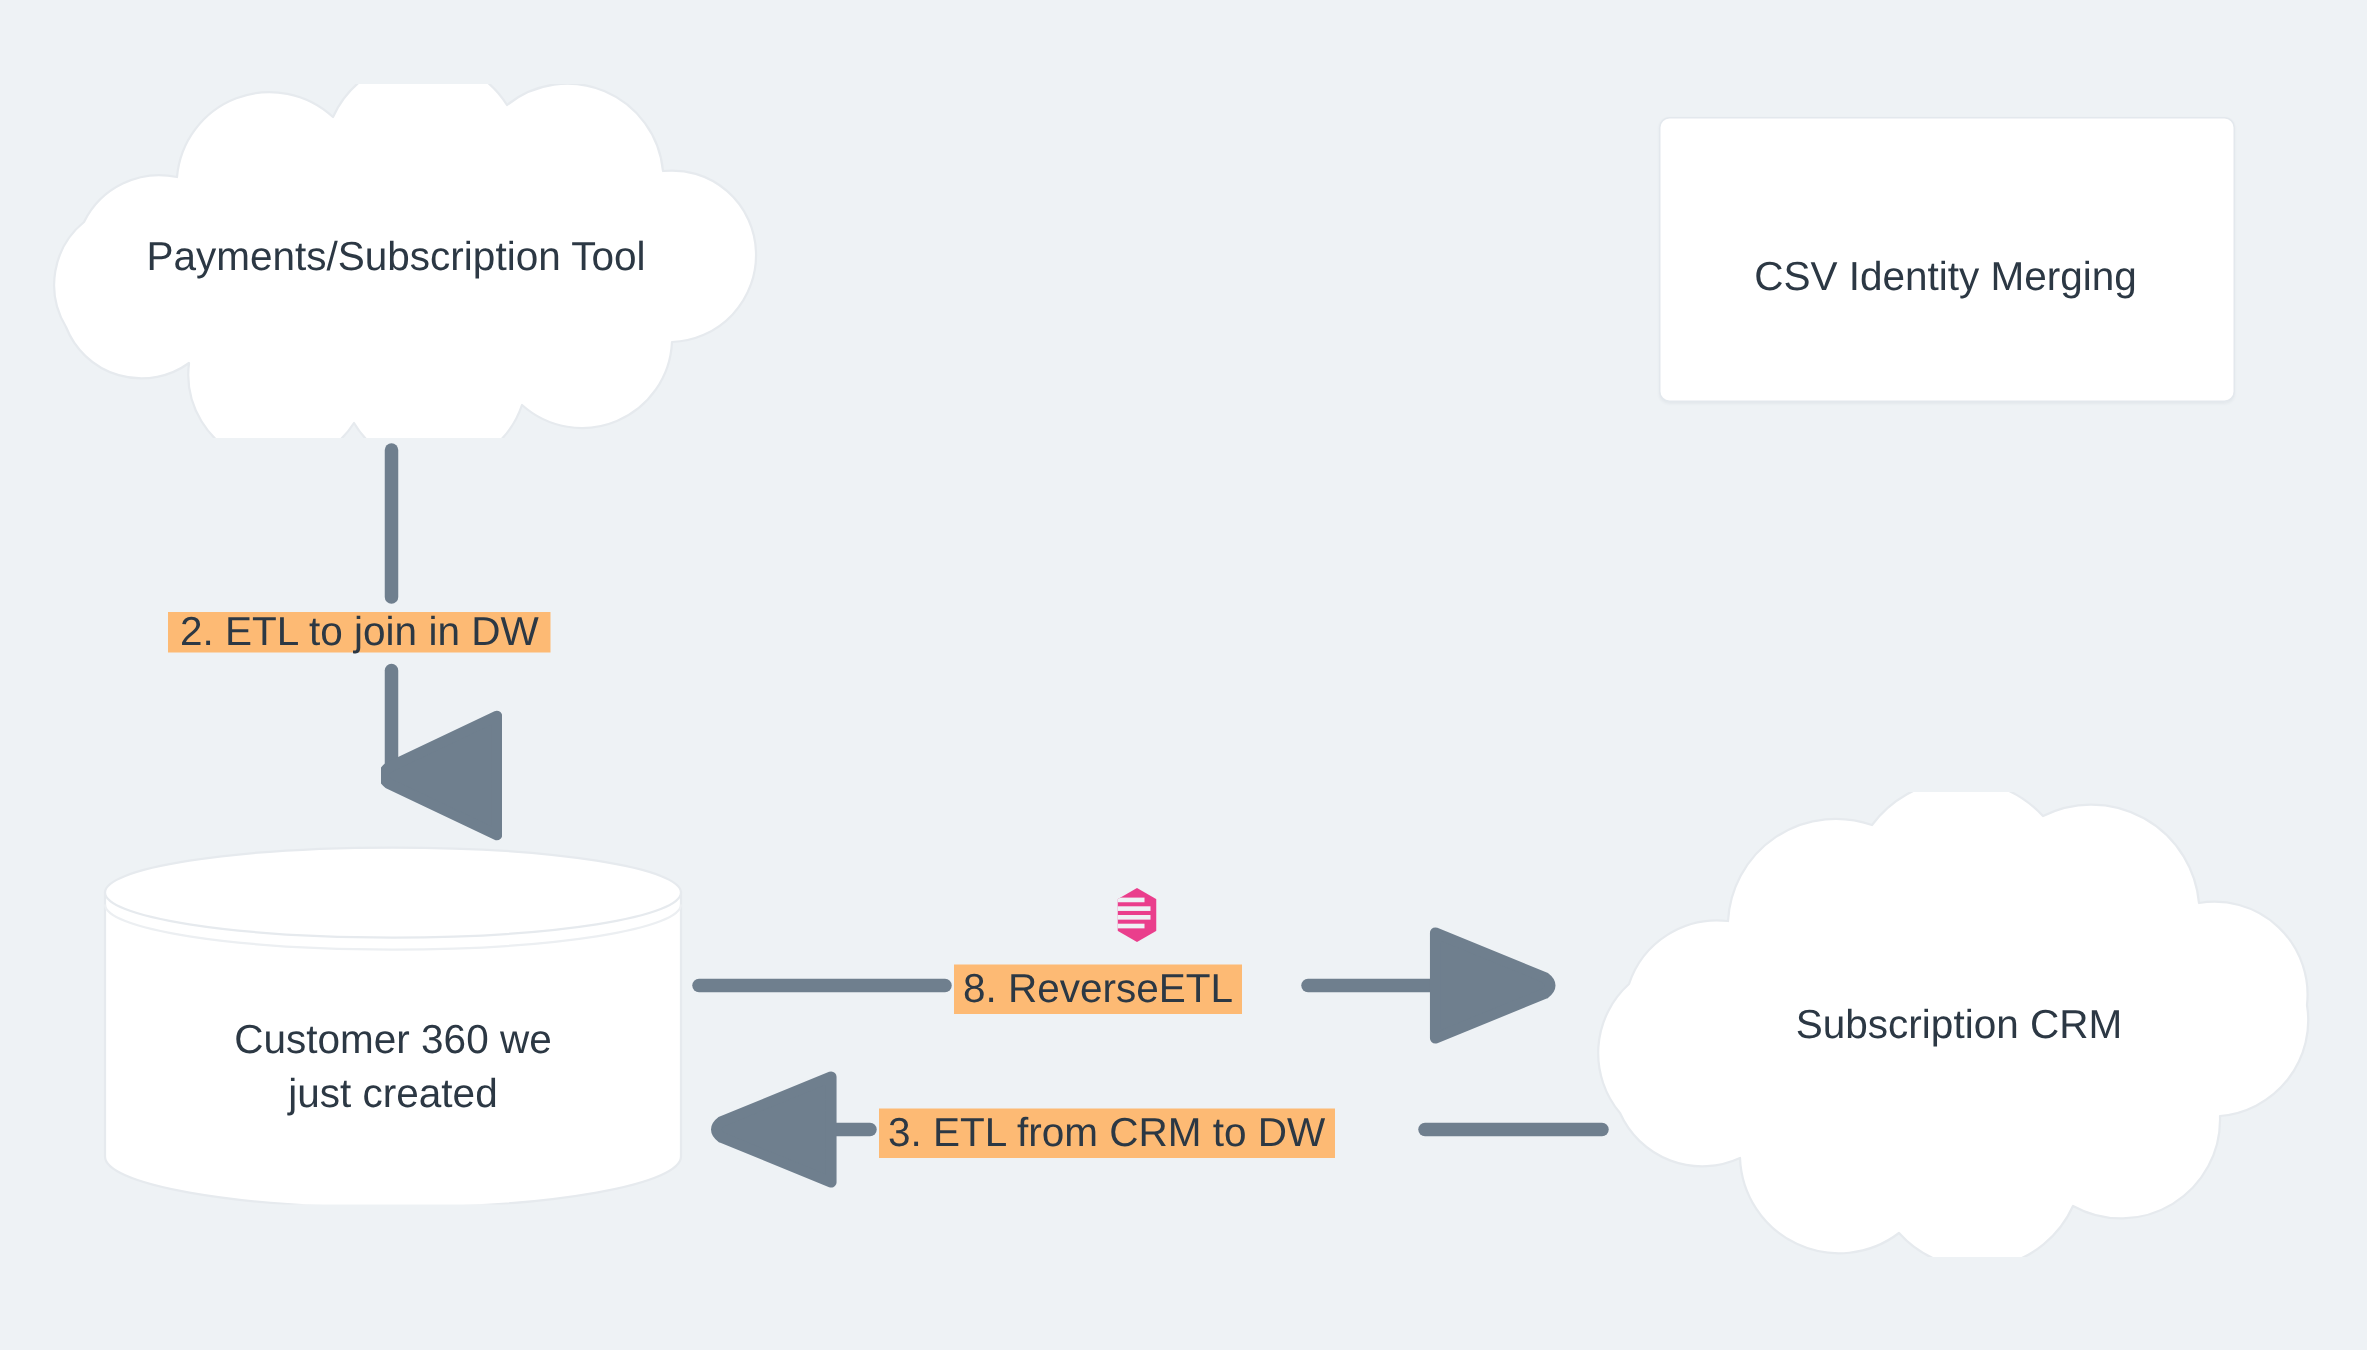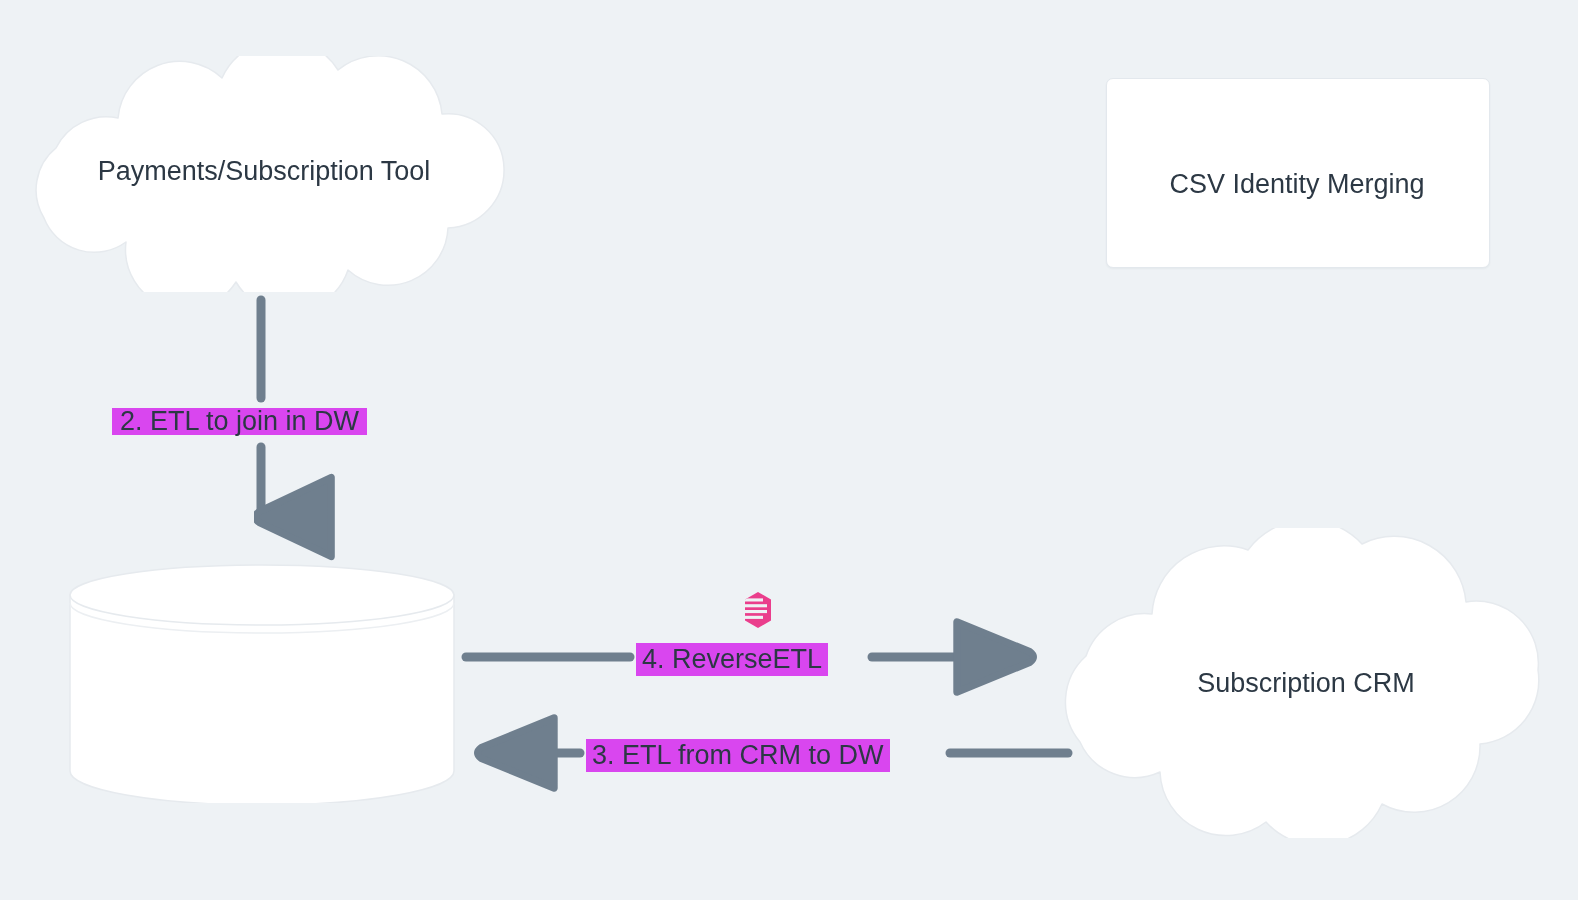--- a/index.html
+++ b/index.html
@@ -51,21 +51,21 @@
     position: absolute;
     left: 0; top: 0;
     width: 1578px;
     height: 900px;
   }
 
   
   .edge-label {
     position: absolute;
     color: #2c3844;
-    background: #d946ef;
+    background: #fdba74;
     white-space: nowrap;
     line-height: 1;
   }
 
   
   .annotation {
     position: absolute;
     color: #2c3844;
     line-height: 1.52;
     white-space: pre-line;
@@ -130,20 +130,22 @@
   <div class="box" style="left:1106px; top:78px; width:382px; height:188px;"></div>
   <div class="node-label" style="left:1106px; top:157px; width:382px; font-size:27px;margin-top:10px;">CSV Identity Merging</div>
 
   <div class="cyl-wrap" style="left:66px; top:563px; width:392px; height:240px;">
     <svg width="392" height="240" viewBox="0 0 392 240" xmlns="http://www.w3.org/2000/svg">
       <path d="M4,32 L4,208 A192,34 0 0 0 388,208 L388,32 Z" fill="#ffffff" stroke="#e6eaee" stroke-width="1.5"></path>
       <ellipse cx="196" cy="32" rx="192" ry="30" fill="#ffffff" stroke="#e6eaee" stroke-width="1.5"></ellipse>
       <path d="M4,40 A192,30 0 0 0 388,40" fill="none" stroke="#eceff2" stroke-width="1.5"></path>
     </svg>
   </div>
+  <div class="node-label" style="left:66px; top:676px; width:392px; font-size:27px;">Customer 360 we
+just created</div>
 
   <div class="cloud-wrap" style="left:1056px; top:528px; width:500px; height:310px;">
     <svg width="500" height="310" viewBox="0 0 500 310" xmlns="http://www.w3.org/2000/svg">
       <path d="M96,86
                A72,72 0 0 1 192,22
                A74,74 0 0 1 306,16
                A72,72 0 0 1 410,74
                A62,62 0 0 1 482,142
                A64,64 0 0 1 424,216
                A66,66 0 0 1 326,276
@@ -151,21 +153,21 @@
                A66,66 0 0 1 104,244
                A60,60 0 0 1 24,214
                A62,62 0 0 1 30,128
                A62,62 0 0 1 96,86 Z" fill="#ffffff" stroke="#e6eaee" stroke-width="1.5" stroke-linejoin="round"></path>
     </svg>
   </div>
   <div class="node-label" style="left:1056px; top:666px; width:500px; font-size:27px;">Subscription CRM</div>
 
   <div class="edge-label" style="left:112px; top:408px; font-size:27px; padding:0 8px;">2. ETL to join in DW</div>
 
-  <div class="edge-label" style="left:636px; top:643px; font-size:27px; padding:3px 6px;">4. ReverseETL</div>
+  <div class="edge-label" style="left:636px; top:643px; font-size:27px; padding:3px 6px;">8. ReverseETL</div>
 
   <div class="edge-label" style="left:586px; top:739px; font-size:27px; padding:3px 6px;">3. ETL from CRM to DW</div>
 
   <div class="hex-icon" style="left:737px; top:588px; width:44px; height:44px;">
     <svg width="44" height="44" viewBox="0 0 44 44" xmlns="http://www.w3.org/2000/svg">
       <defs>
         <clipPath id="hexclip">
           <path d="M21,4 L34,11.5 L34,32.5 L21,40 L8,32.5 L8,11.5 Z"></path>
         </clipPath>
       </defs>

